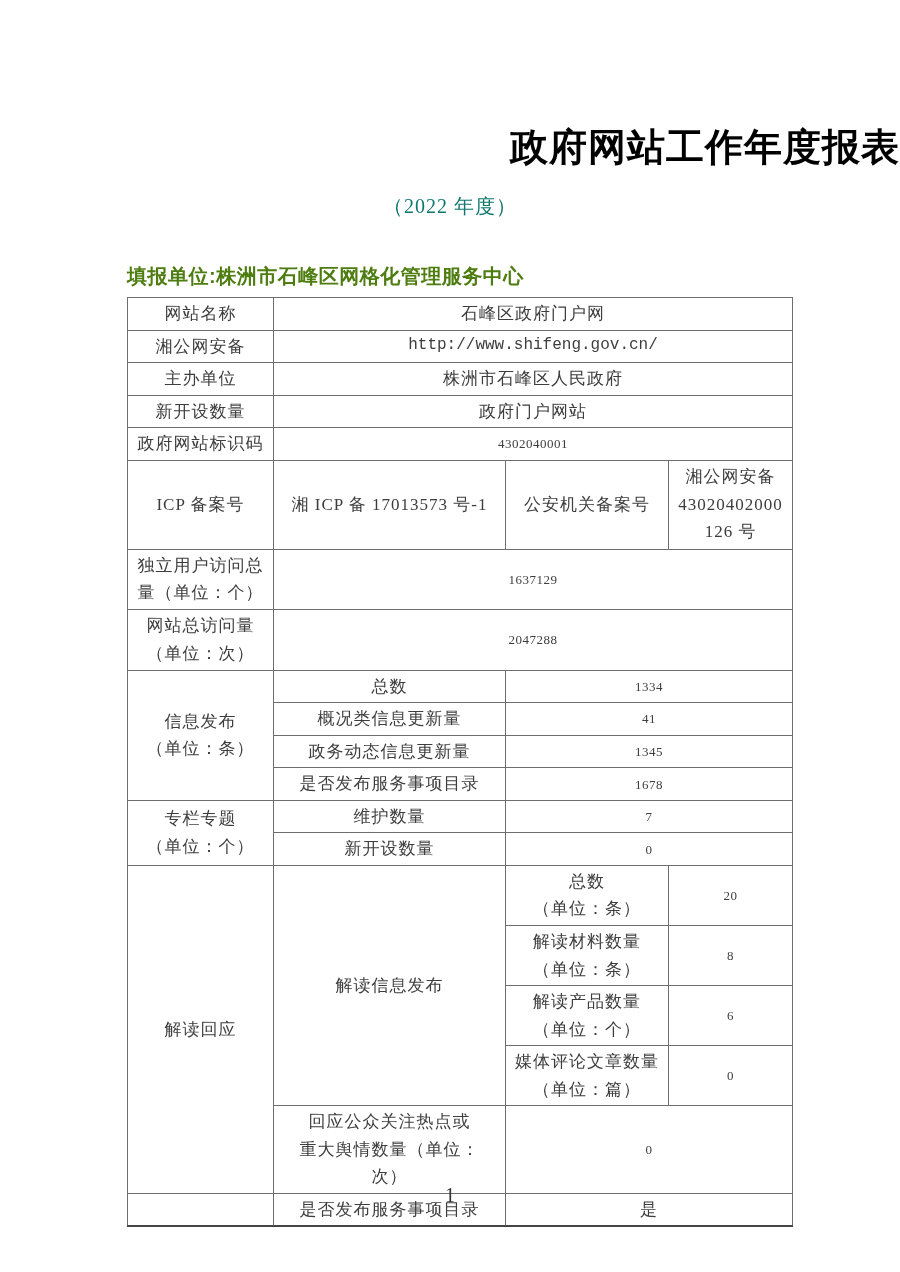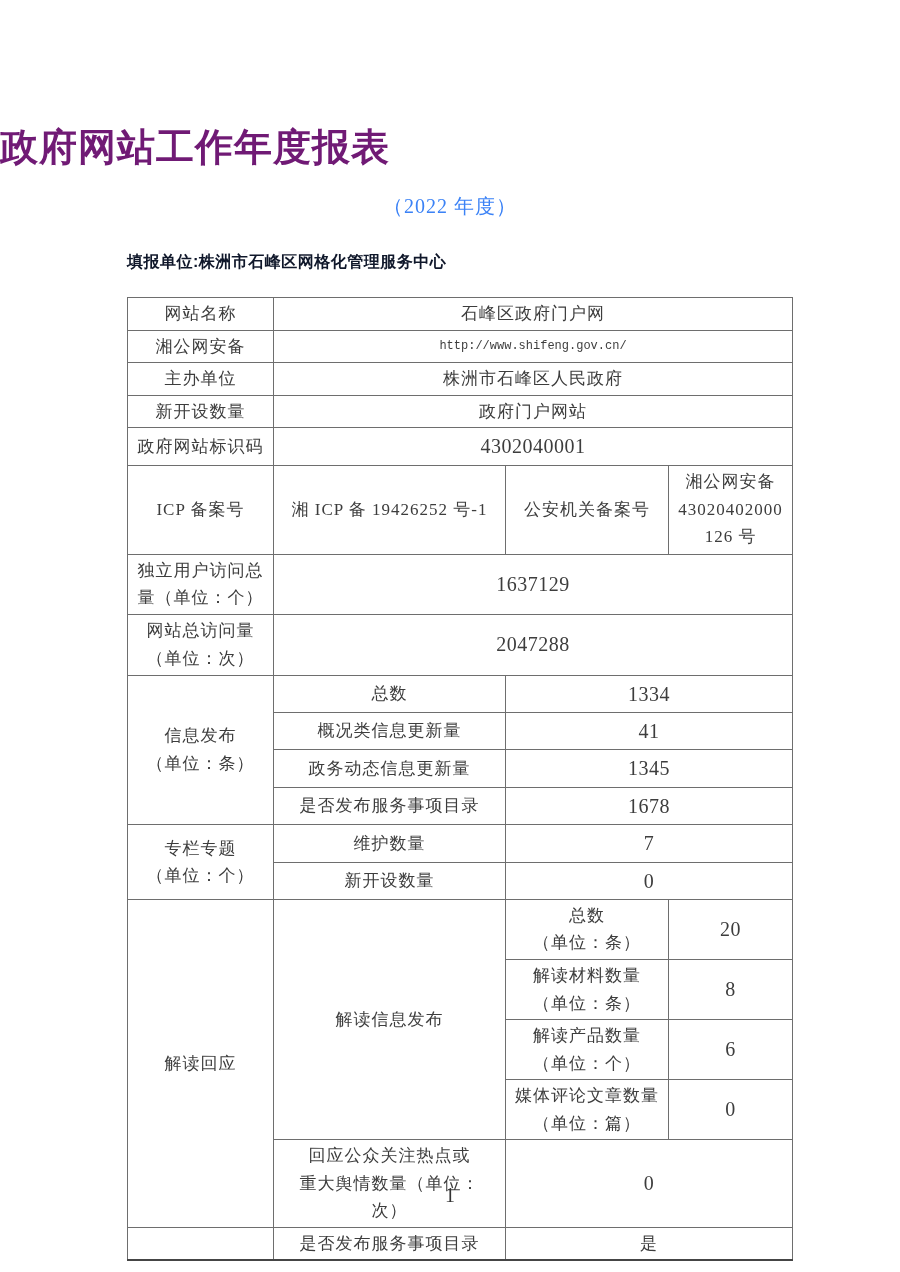--- a/index.html
+++ b/index.html
@@ -10,46 +10,46 @@
     position: relative;
     font-family: "Liberation Serif", serif;
     color: #3d3d3d;
     overflow: hidden;
   }
   .page-title {
     position: absolute;
     top: 122px;
     left: 0;
     width: 100%;
-    text-align: left;
+    text-align: right;
     font-family: "Liberation Sans", sans-serif;
     font-weight: bold;
     font-size: 38px;
     letter-spacing: 1px;
-    color: #701a75;
+    color: #000000;
   }
   .page-subtitle {
     position: absolute;
     top: 193px;
     left: 0;
     width: 100%;
     text-align: center;
     font-size: 20px;
     letter-spacing: 1px;
-    color: #3b82f6;
+    color: #0f766e;
   }
   .reporting-unit {
     position: absolute;
-    top: 252px;
+    top: 263px;
     left: 127px;
     font-family: "Liberation Sans", sans-serif;
     font-weight: bold;
-    font-size: 16px;
+    font-size: 20px;
     letter-spacing: 0.5px;
-    color: #0f172a;
+    color: #4d7c0f;
   }
   table.report {
     position: absolute;
     left: 127px;
     top: 297px;
     width: 665px;
     border-collapse: collapse;
     table-layout: fixed;
     border: 1px solid #6e6e6e;
     border-bottom: 2px solid #454545;
@@ -58,24 +58,24 @@
     border: 1px solid #6e6e6e;
     text-align: center;
     vertical-align: middle;
     padding: 2px 4px;
     font-size: 17px;
     line-height: 1.62;
     letter-spacing: 1px;
     white-space: pre-line;
     color: #3d3d3d;
   }
-  table.report td.num { font-size: 20px; letter-spacing: 0.5px; }
+  table.report td.num { font-size: 13px; letter-spacing: 0.5px; }
   table.report td.mono {
     font-family: "Liberation Mono", monospace;
-    font-size: 12px;
+    font-size: 16px;
     letter-spacing: 0;
     text-align: center;
   }
   tr.h30 { height: 30px; }
   tr.h89 { height: 89px; }
   tr.h53 { height: 53px; }
   tr.h61 { height: 61px; }
   tr.h29 { height: 29px; }
   tr.h52 { height: 52px; }
   tr.h84 { height: 84px; }
@@ -120,21 +120,21 @@
     <tr class="h30">
       <td>新开设数量</td>
       <td colspan="3">政府门户网站</td>
     </tr>
     <tr class="h30">
       <td>政府网站标识码</td>
       <td colspan="3" class="num">4302040001</td>
     </tr>
     <tr class="h89">
       <td>ICP 备案号</td>
-      <td>湘 ICP 备 19426252 号-1</td>
+      <td>湘 ICP 备 17013573 号-1</td>
       <td>公安机关备案号</td>
       <td>湘公网安备
 43020402000
 126 号</td>
     </tr>
     <tr class="h53">
       <td>独立用户访问总
 量（单位：个）</td>
       <td colspan="3" class="num">1637129</td>
     </tr>

